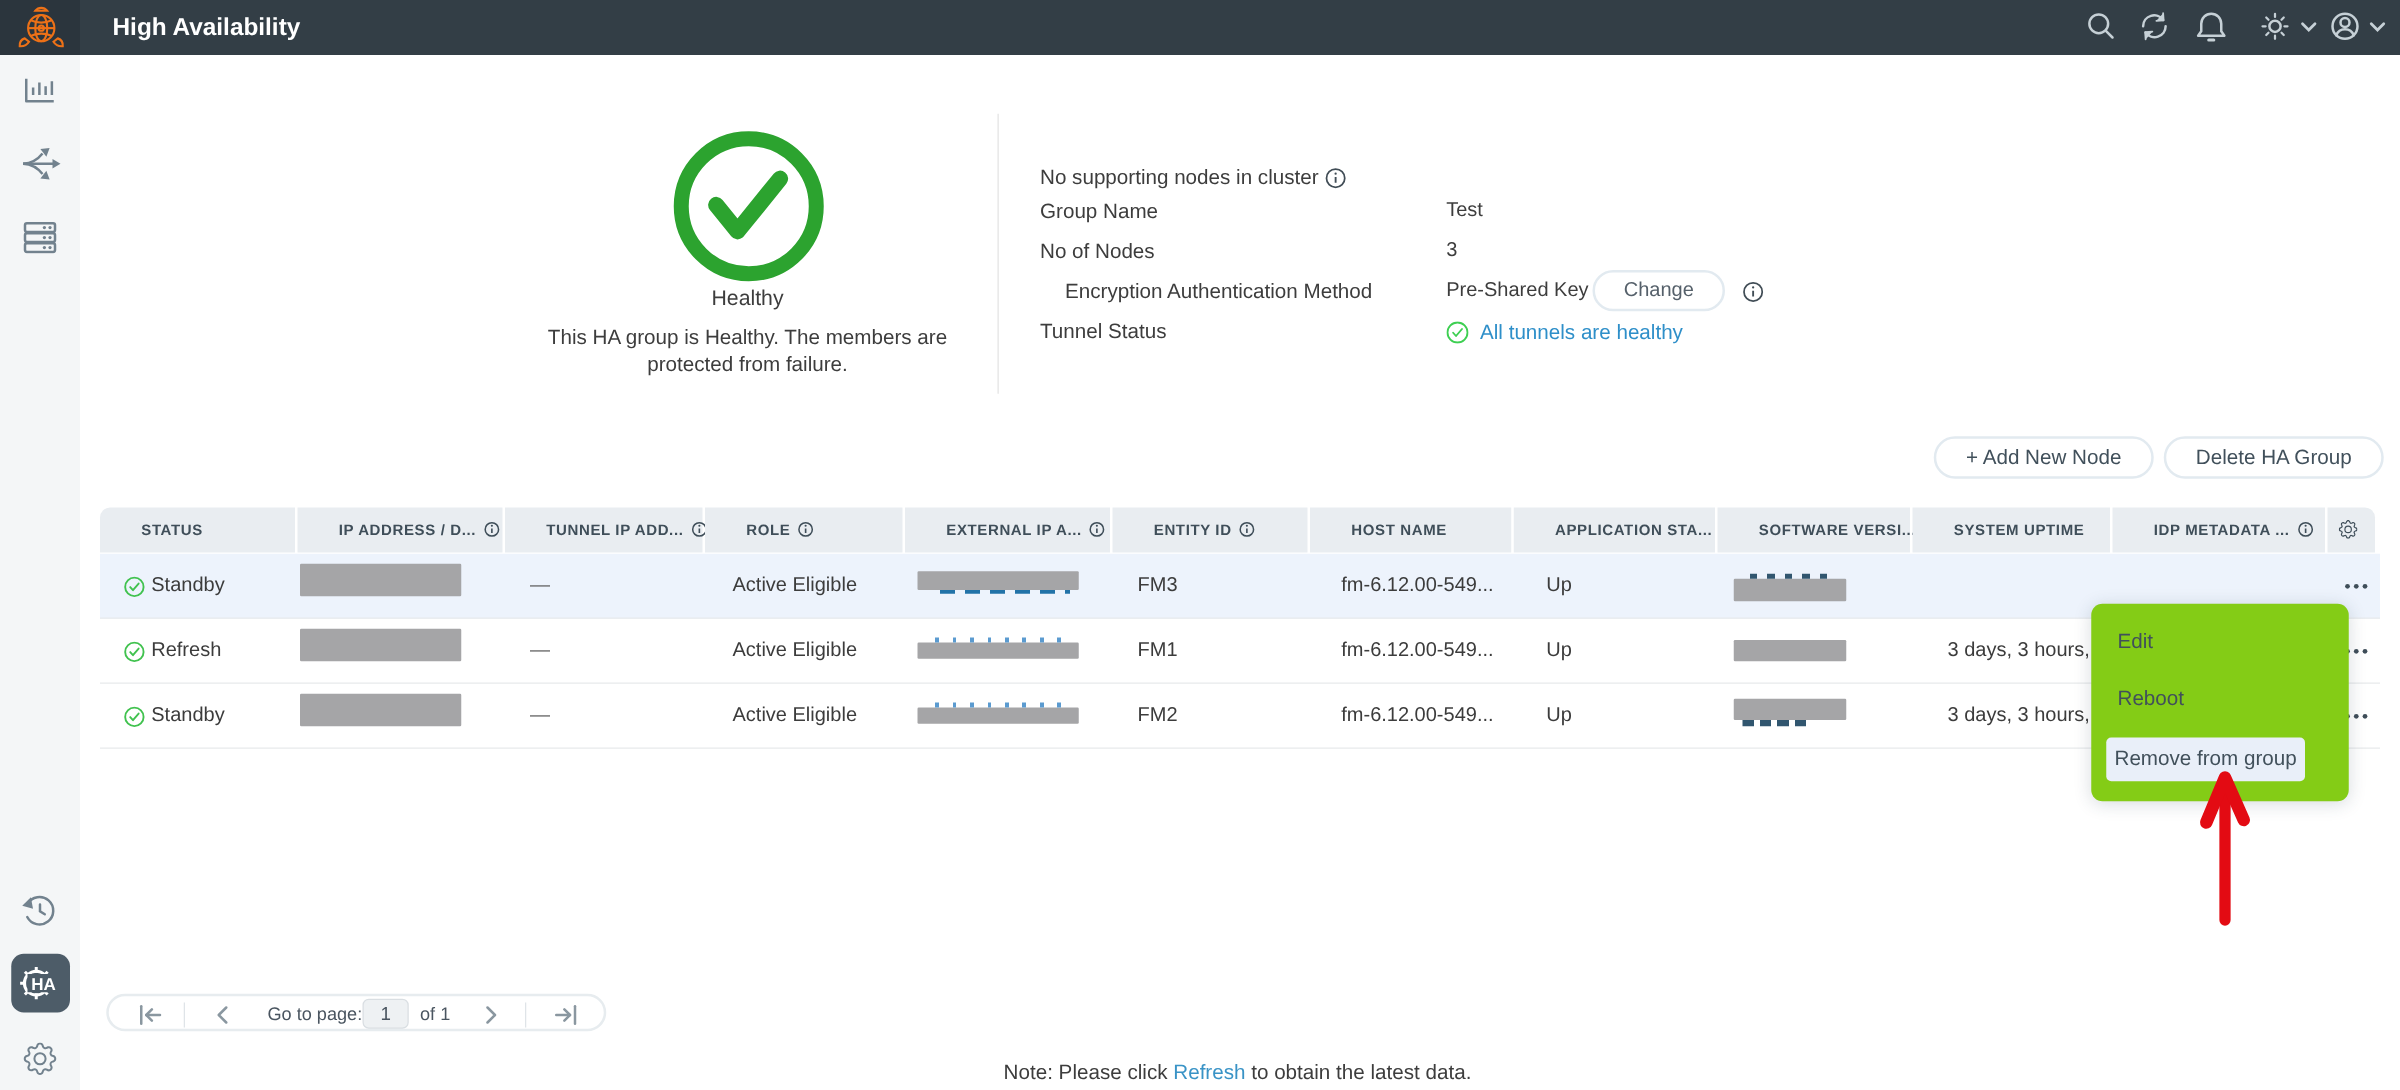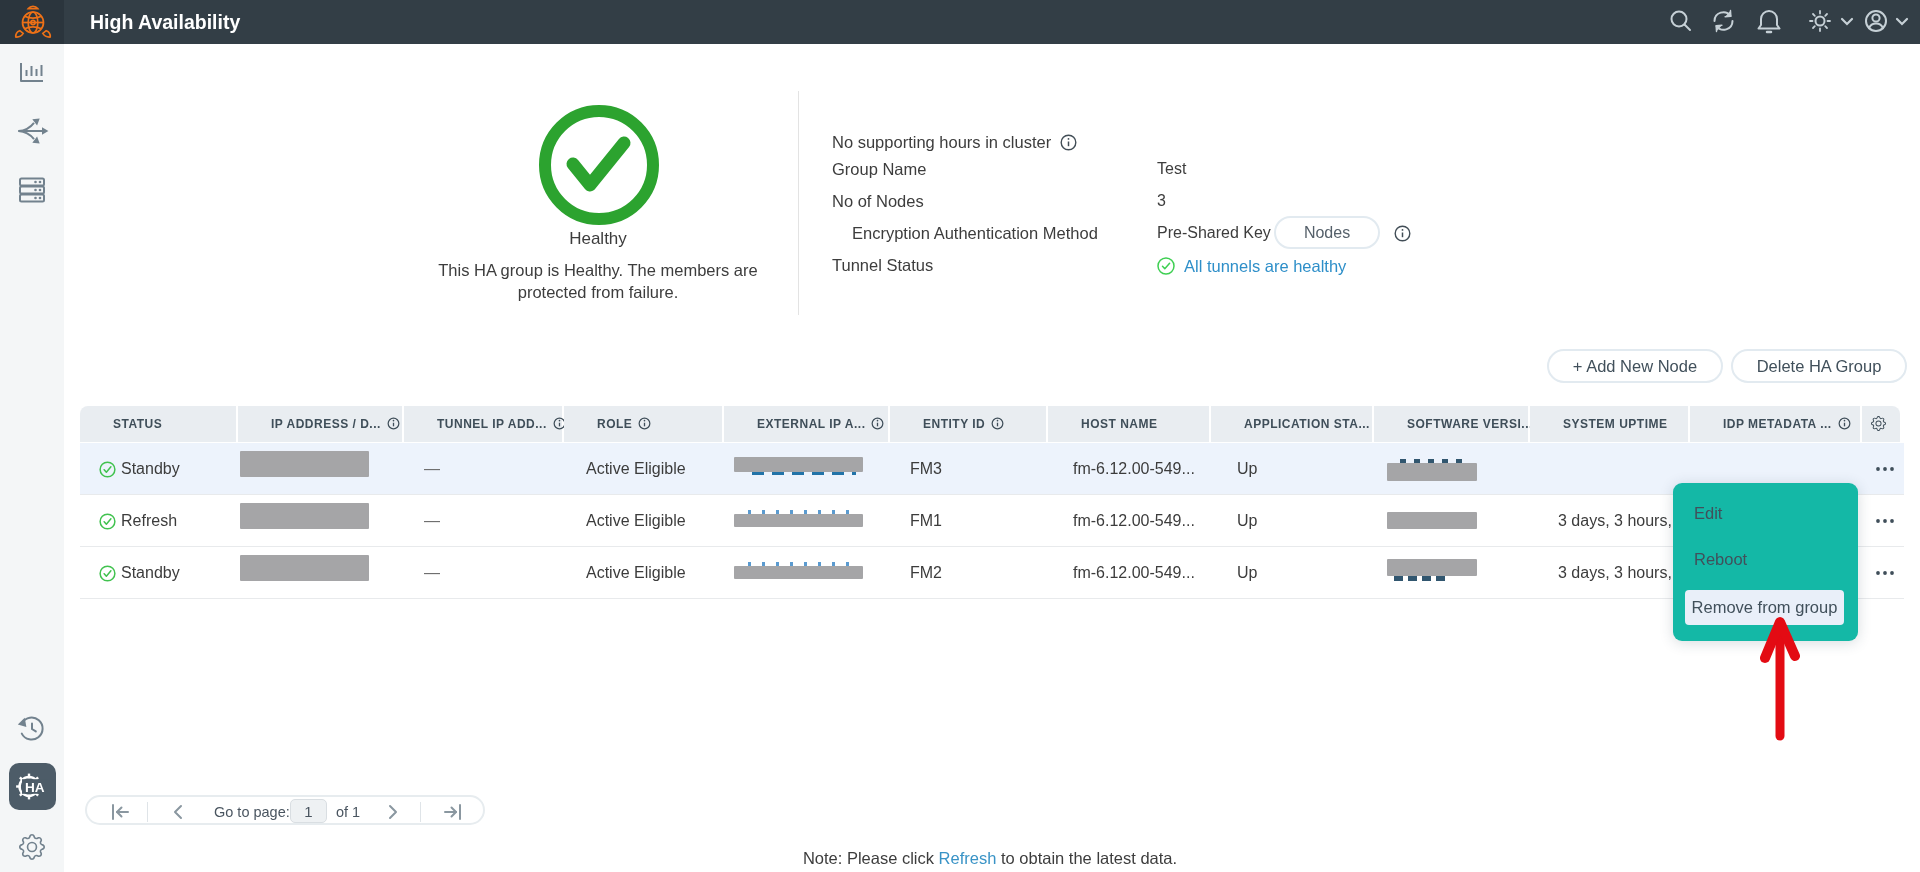--- a/index.html
+++ b/index.html
@@ -48,21 +48,21 @@
 .th { position:absolute; top:0; height:36px; background:#e9edf1; color:#3f4e59;
   font-size:12px; font-weight:bold; letter-spacing:0.5px; line-height:36px;
   padding-left:33px; white-space:nowrap; }
 .row { position:absolute; left:80px; width:1824px; height:52px; border-bottom:1px solid #e8eaec; }
 .cell { position:absolute; top:0; height:52px; line-height:52px; font-size:16px;
   color:#3c3c3c; white-space:nowrap; }
 .redact { position:absolute; background:#a5a5a7; border-radius:1px; }
 .peek { position:absolute; }
 
 
-#menu { position:absolute; left:1673px; top:483px; width:185px; height:158px; background:#14b8a6;
+#menu { position:absolute; left:1673px; top:483px; width:206px; height:158px; background:#84cc16;
   border-radius:9px; box-shadow:0 2px 14px rgba(40,60,80,0.18);padding-left:21px; }
 .mitem { position:absolute; left:21px; font-size:16.5px; color:#41505b; }
 .hinfo { vertical-align:-2px; margin-left:2px; }
 #mhl { position:absolute; left:12px; top:107px; width:159px; height:35px;
   background:#e9eff9; border-radius:4px; line-height:35px; text-align:center;
   font-size:16.5px; color:#41505b; }
 
 
 #pager { position:absolute; left:85px; top:795px; width:400px; height:30px;
   border:2px solid #e7ecef; border-radius:16px; background:#fff; }
@@ -199,33 +199,33 @@
   </svg>
 
   <svg class="abs" style="left:532px; top:98px;" width="134" height="134" viewBox="0 0 134 134">
     <circle cx="67" cy="67" r="54" fill="none" stroke="#2ca32f" stroke-width="12"></circle>
     <path d="M41 66 l17 21 34 -42" fill="none" stroke="#2ca32f" stroke-width="13" stroke-linecap="round" stroke-linejoin="round"></path>
   </svg>
   <div id="healthy-label">Healthy</div>
   <div id="healthy-desc">This HA group is Healthy. The members are protected from failure.</div>
   <div id="divider"></div>
 
-  <div class="ilabel" style="top:133px;">No supporting hours in cluster</div>
+  <div class="ilabel" style="top:133px;">No supporting nodes in cluster</div>
   <svg class="abs" style="left:1060px; top:134px;" width="17" height="17" viewBox="0 0 17 17">
     <circle cx="8.5" cy="8.5" r="7.3" fill="none" stroke="#414d56" stroke-width="1.4"></circle>
     <line x1="8.5" y1="7.5" x2="8.5" y2="12.2" stroke="#414d56" stroke-width="1.5"></line>
     <circle cx="8.5" cy="4.9" r="0.9" fill="#414d56"></circle>
   </svg>
   <div class="ilabel" style="top:160px;">Group Name</div>
   <div class="ivalue" style="top:160px;">Test</div>
   <div class="ilabel" style="top:192px;">No of Nodes</div>
   <div class="ivalue" style="top:192px;">3</div>
   <div class="ilabel" style="top:224px;margin-left:20px;">Encryption Authentication Method</div>
   <div class="ivalue" style="top:224px;">Pre-Shared Key</div>
-  <div id="chg-btn">Nodes</div>
+  <div id="chg-btn">Change</div>
   <svg class="abs" style="left:1394px; top:225px;" width="17" height="17" viewBox="0 0 17 17">
     <circle cx="8.5" cy="8.5" r="7.3" fill="none" stroke="#414d56" stroke-width="1.4"></circle>
     <line x1="8.5" y1="7.5" x2="8.5" y2="12.2" stroke="#414d56" stroke-width="1.5"></line>
     <circle cx="8.5" cy="4.9" r="0.9" fill="#414d56"></circle>
   </svg>
   <div class="ilabel" style="top:256px;">Tunnel Status</div>
   <svg class="abs" style="left:1157px; top:257px;" width="18" height="18" viewBox="0 0 18 18">
     <circle cx="9" cy="9" r="8" fill="none" stroke="#3ecf52" stroke-width="1.5"></circle>
     <path d="M5.5 9.2 l2.3 2.6 4.8 -5.6" fill="none" stroke="#3ecf52" stroke-width="1.5" stroke-linecap="round" stroke-linejoin="round"></path>
   </svg>

